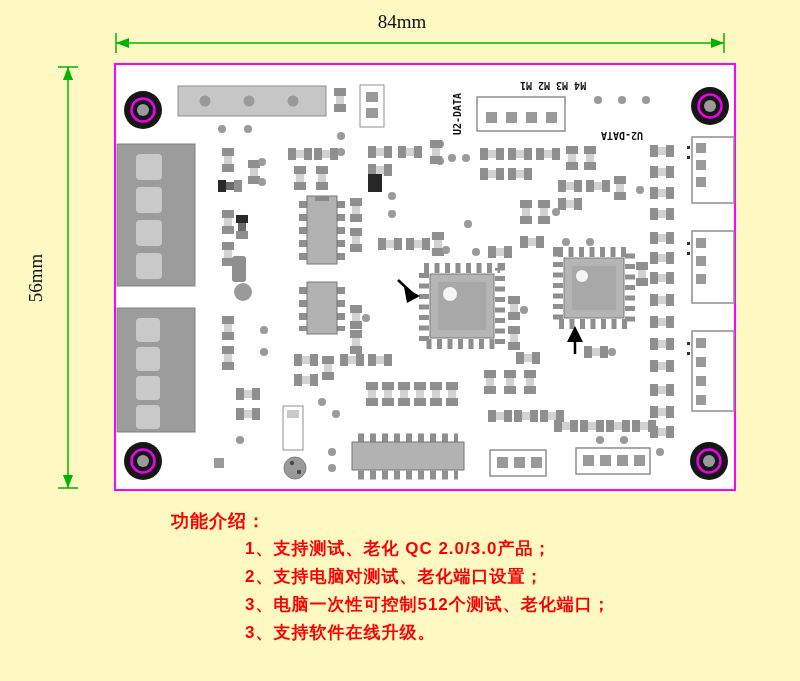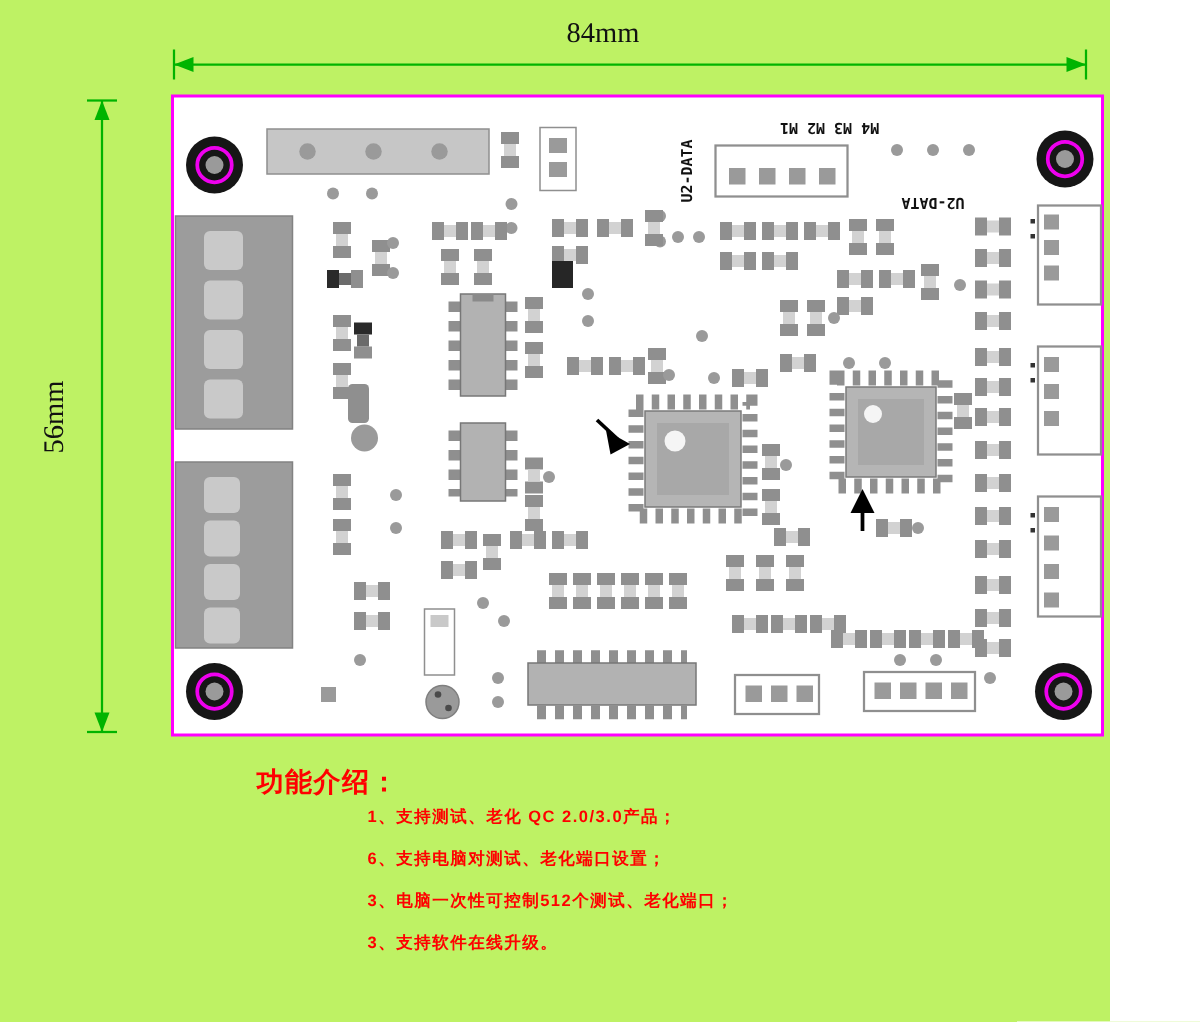--- a/index.html
+++ b/index.html
@@ -1,27 +1,27 @@
 <!DOCTYPE html>
 <html><head>
 <meta charset="utf-8">
 <style>
   html,body { margin:0; padding:0; background:#ffffff; }
   .canvas {
-    position:relative; width:740px; height:681px; background:#bef264;
+    position:relative; width:800px; height:681px; background:#fef9c3;
     font-family:"Liberation Sans", sans-serif; overflow:hidden;
   }
   svg { display:block; }
   .features-title {
     position:absolute; left:171px; top:509px;
     color:#ff0000; font-weight:bold; font-size:18px; letter-spacing:1px;
   }
   .feature-item {
     position:absolute; left:245px;
-    color:#ff0000; font-weight:bold; font-size:11px; letter-spacing:1px;
+    color:#ff0000; font-weight:bold; font-size:17px; letter-spacing:1px;
     white-space:nowrap;
   }
 </style>
 </head>
 <body>
 
 <div class="canvas">
 
   <svg width="800" height="500" viewBox="0 0 800 500" xmlns="http://www.w3.org/2000/svg">
     <defs>
@@ -346,18 +346,18 @@
         <use href="#via" x="600" y="440"></use>
           <use href="#via" x="624" y="440"></use>
         <use href="#via" x="660" y="452"></use>
       </g>
     </g>
   </svg>
 
   <div>
     <div class="features-title">功能介绍：</div>
     <div class="feature-item" style="top:537px">1、支持测试、老化 QC 2.0/3.0产品；</div>
-    <div class="feature-item" style="top:565px">6、支持电脑对测试、老化端口设置；</div>
+    <div class="feature-item" style="top:565px">2、支持电脑对测试、老化端口设置；</div>
     <div class="feature-item" style="top:593px">3、电脑一次性可控制512个测试、老化端口；</div>
     <div class="feature-item" style="top:621px">3、支持软件在线升级。</div>
   </div>
 
 </div>
 
 </body></html>

